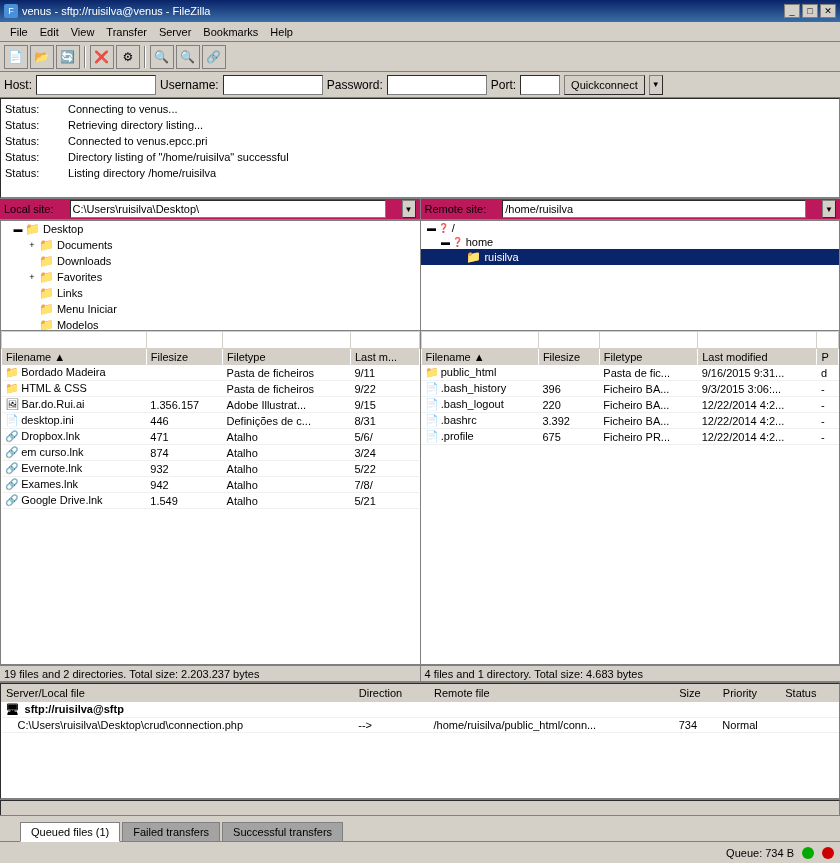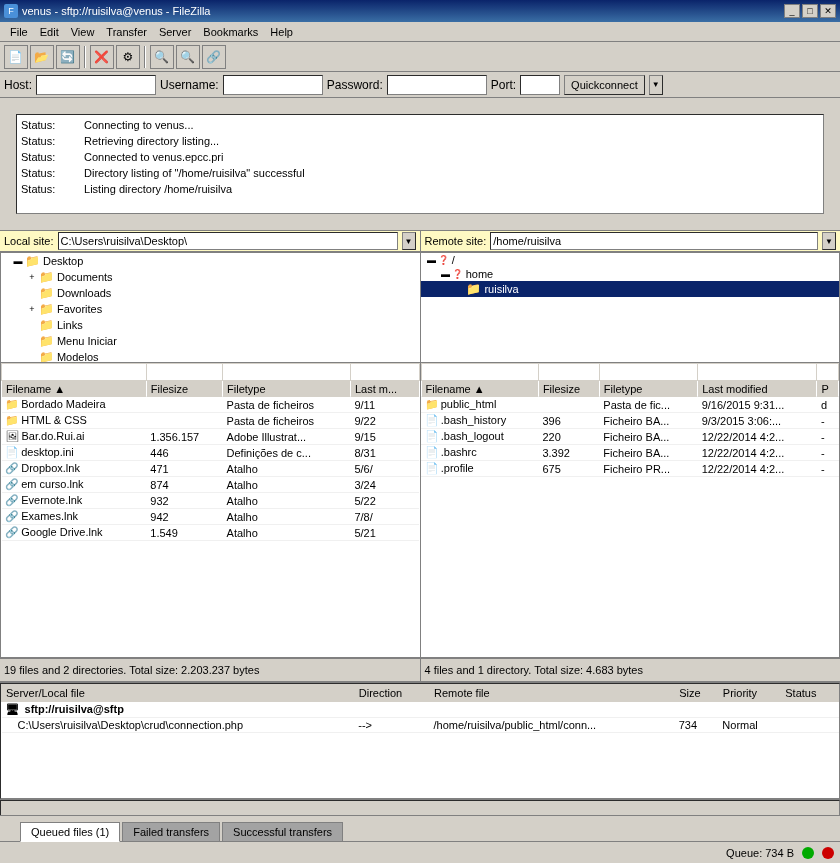--- a/index.html
+++ b/index.html
@@ -102,46 +102,46 @@
       cursor: pointer;
       display: flex; align-items: center; justify-content: center;
       font-size: 8px;
     }
     
     .status-panel {
       background: white;
       flex-shrink: 0;
       height: 100px;
       border: 1px inset #808080;
-      margin: 16px;
+      margin: 0;
       overflow-y: auto;
       padding: 2px 4px;
     }
     .status-line { font-size: 11px; line-height: 16px; }
     .status-label { display: inline-block; width: 60px; color: #000; }
     
     .panels-area {
       display: flex;
       flex: 1;
       flex-direction: column;
       min-height: 0;
     }
     .file-panels {
       display: flex;
       flex: 1;
       min-height: 0;
     }
     
     .sitebar {
-      background: #fef9c3;
+      background: #be185d;
       height: 22px;
       display: flex;
       align-items: center;
       padding: 2px 4px;
-      gap: 4px;
+      gap: 16px;
       border-top: 1px solid #808080;
       border-bottom: 1px solid #808080;
       flex-shrink: 0;
     }
     .sitebar label { font-size: 11px; }
     .sitebar input {
       flex: 1;
       height: 18px;
       border: 1px inset #808080;
       background: white;
@@ -208,21 +208,21 @@
     }
     .file-table td {
       padding: 1px 4px;
       border-bottom: 1px solid #f0f0f0;
       white-space: nowrap;
     }
     .file-icon { margin-right: 2px; font-size: 11px; }
     
     .panel-status {
       background: #d4d0c8;
-      height: 23px;
+      height: 16px;
       border-top: 1px solid #808080;
       display: flex;
       align-items: center;
       padding: 0 4px;
       font-size: 11px;
       flex-shrink: 0;
     }
     
     .queue-area {
       height: 160px;

